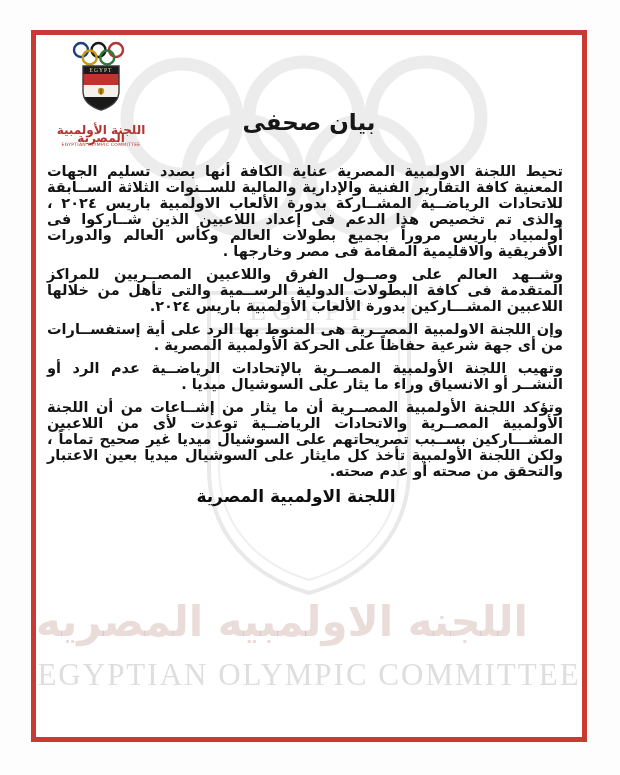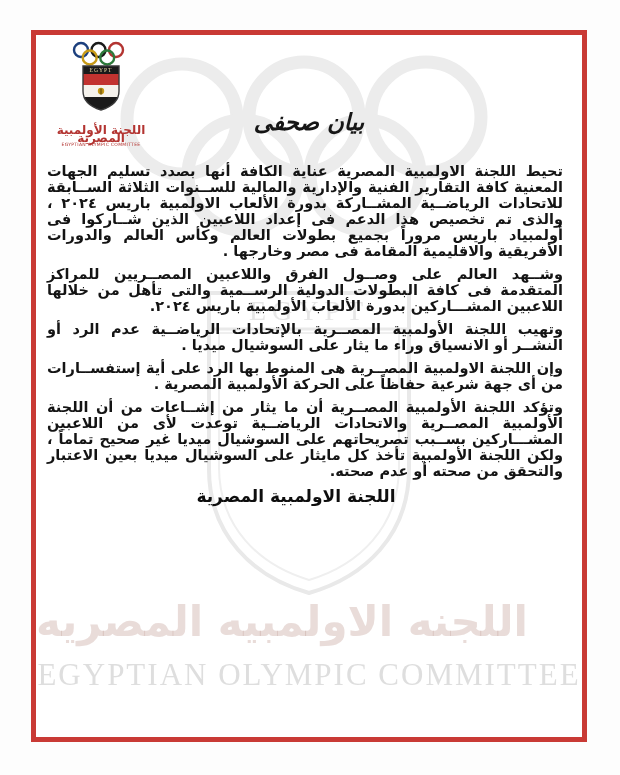--- a/index.html
+++ b/index.html
@@ -51,21 +51,21 @@
   }
   .logo-en{
     font-size:4.5px;color:#b33431;
     letter-spacing:.3px;line-height:6px;
   }
   
   .title{
     position:absolute;top:74px;left:0;width:100%;
     text-align:center;z-index:2;
     font-size:23px;font-weight:bold;color:#161616;
-    direction:rtl;margin:0;font-style:italic;
+    direction:rtl;margin:0;
   }
   
   .doc-body{
     position:absolute;top:128px;left:11px;right:11px;z-index:1;
     direction:rtl;
   }
   .doc-body p{
     margin:0 8px 7px 0;
     font-size:14.5px;font-weight:bold;color:#141414;
     line-height:16px;
@@ -132,19 +132,19 @@
     </svg>
     <div class="logo-ar">اللجنة الأولمبية المصرية</div>
     <div class="logo-en">EGYPTIAN OLYMPIC COMMITTEE</div>
   </div>
 
   <h1 class="title">بيان صحفى</h1>
 
   <div class="doc-body">
     <p>تحيط اللجنة الاولمبية المصرية عناية الكافة أنها بصدد تسليم الجهات المعنية كافة التقارير الفنية والإدارية والمالية للســنوات الثلاثة الســابقة للاتحادات الرياضــية المشــاركة بدورة الألعاب الاولمبية باريس ٢٠٢٤ ، والذى تم تخصيص هذا الدعم فى إعداد اللاعبين الذين شــاركوا فى أولمبياد باريس مروراً بجميع بطولات العالم وكأس العالم والدورات الأفريقية والاقليمية المقامة فى مصر وخارجها .</p>
     <p>وشــهد العالم على وصــول الفرق واللاعبين المصــريين للمراكز المتقدمة فى كافة البطولات الدولية الرســمية والتى تأهل من خلالها اللاعبين المشـــاركين بدورة الألعاب الأولمبية باريس ٢٠٢٤.</p>
+    <p>وإن اللجنة الاولمبية المصــرية هى المنوط بها الرد على أية إستفســارات من أى جهة شرعية حفاظاً على الحركة الأولمبية المصرية .</p>
     <p>وتهيب اللجنة الأولمبية المصــرية بالإتحادات الرياضــية عدم الرد أو النشــر أو الانسياق وراء ما يثار على السوشيال ميديا .</p>
-    <p>وإن اللجنة الاولمبية المصــرية هى المنوط بها الرد على أية إستفســارات من أى جهة شرعية حفاظاً على الحركة الأولمبية المصرية .</p>
     <p>وتؤكد اللجنة الأولمبية المصــرية أن ما يثار من إشــاعات من أن اللجنة الأولمبية المصــرية والاتحادات الرياضــية توعدت لأى من اللاعبين المشـــاركين بســبب تصريحاتهم على السوشيال ميديا غير صحيح تماماً ، ولكن اللجنة الأولمبية تأخذ كل مايثار على السوشيال ميديا بعين الاعتبار والتحقق من صحته أو عدم صحته.</p>
     <div class="signature">اللجنة الاولمبية المصرية</div>
   </div>
 
 </div>
 
 </body></html>

